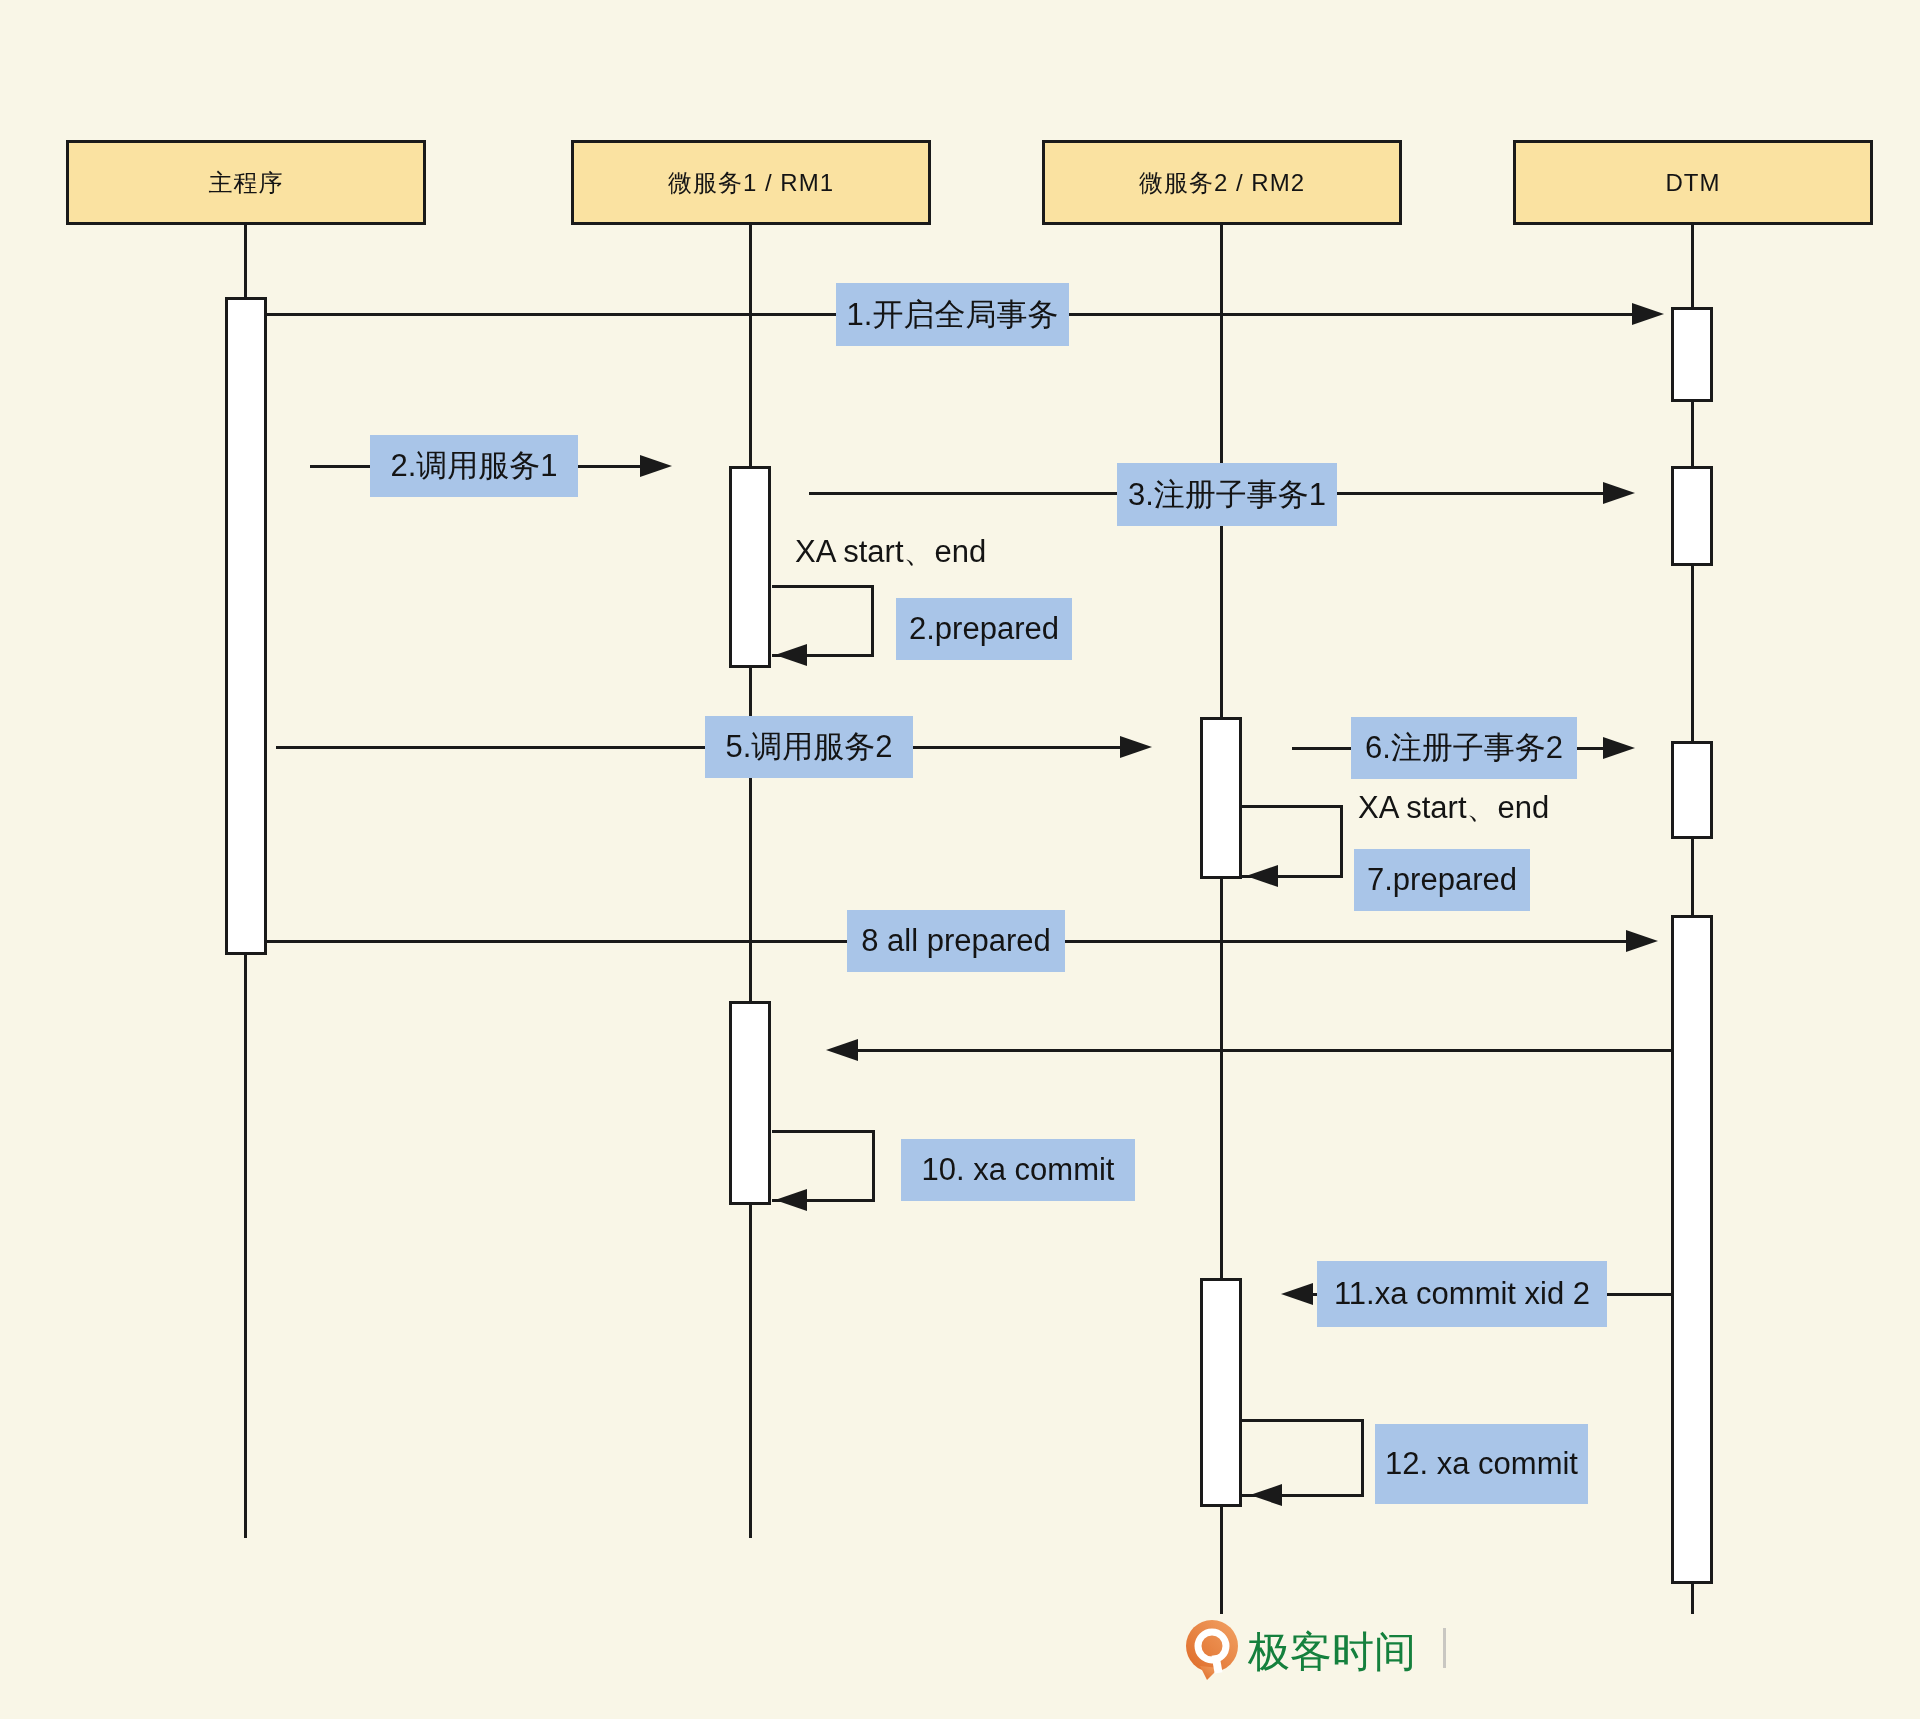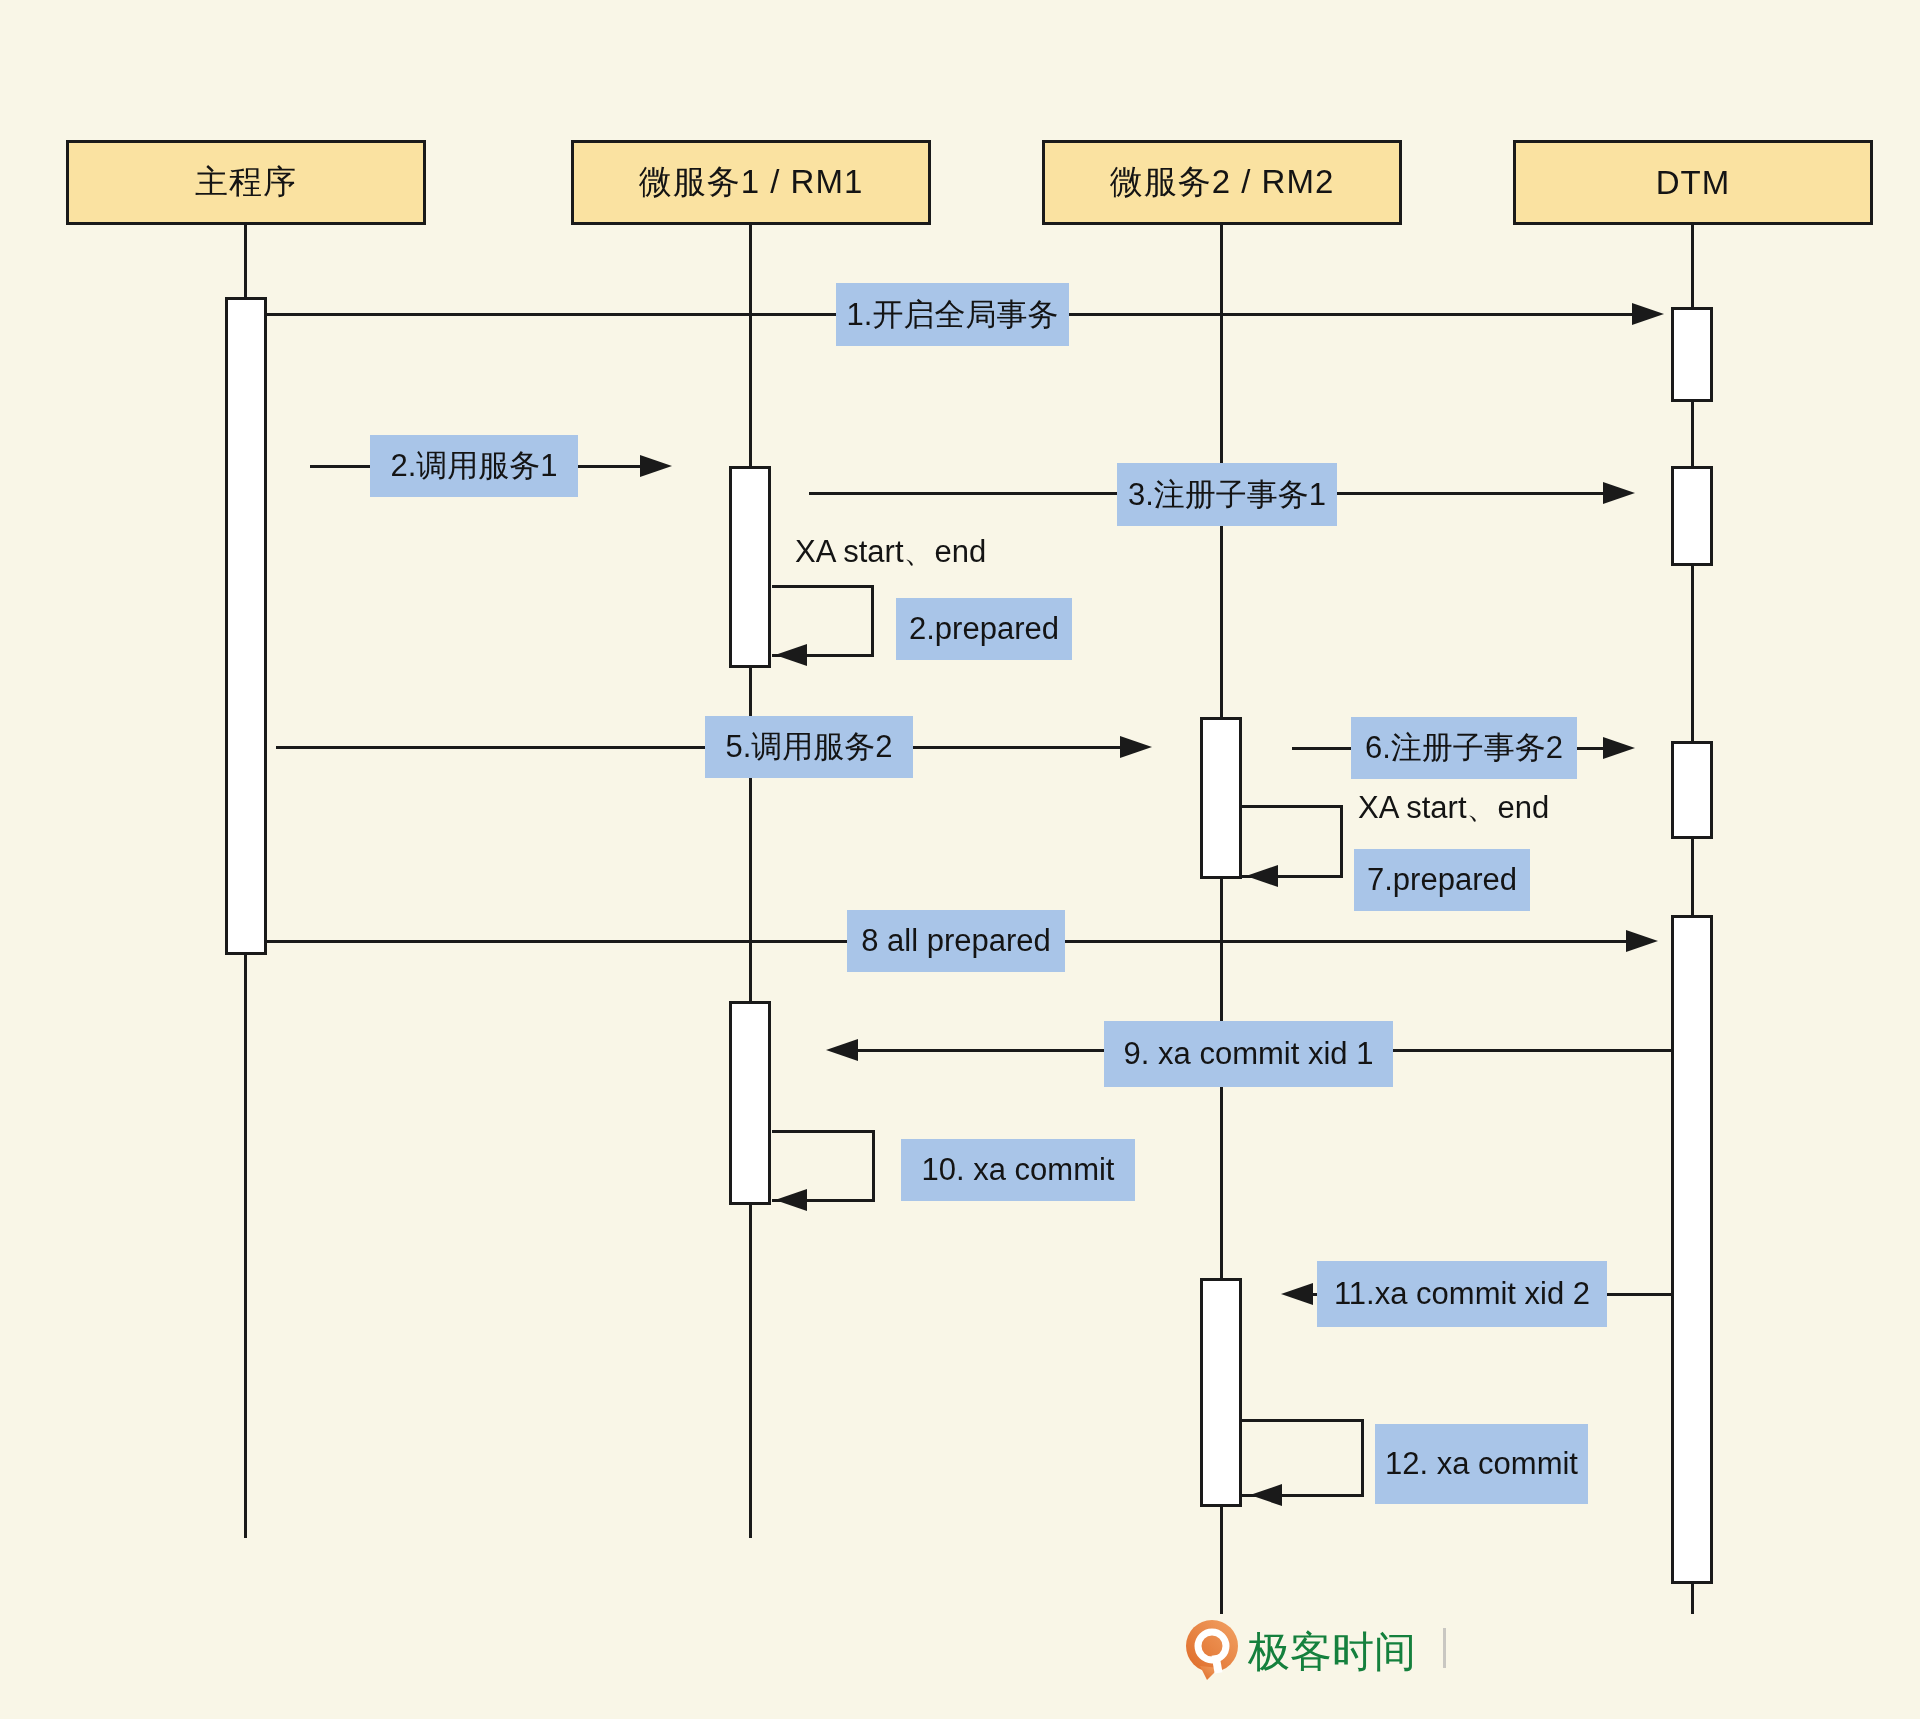--- a/index.html
+++ b/index.html
@@ -15,21 +15,21 @@
     background:var(--bg);
     font-family:"Liberation Sans","DejaVu Sans",sans-serif;
     position:relative;overflow:hidden;
     color:#141414;
   }
   .stage{position:absolute;inset:0;}
   .actor-box{
     position:absolute;width:360px;height:85px;box-sizing:border-box;
     background:var(--actor);border:3px solid var(--line);
     display:flex;align-items:center;justify-content:center;
-    font-size:33px;letter-spacing:1px;
+    font-size:24px;letter-spacing:1px;
   }
   .lifeline{position:absolute;width:3px;background:var(--line);}
   .bar{
     position:absolute;width:42px;box-sizing:border-box;
     background:var(--white);border:3px solid var(--line);
   }
   .mline{position:absolute;height:3px;background:var(--line);}
   .ah-r{position:absolute;width:0;height:0;
     border-top:11px solid transparent;border-bottom:11px solid transparent;
     border-left:32px solid var(--line);}
@@ -129,23 +129,20 @@
     </div>
 
   <div class="mline" style="left:267px;top:940px;width:1361px"></div>
   <div class="ah-r" style="left:1626px;top:930px"></div>
   <div class="mlabel" style="left:847px;top:910px;width:218px;height:62px">
       <span>8 all prepared</span>
     </div>
 
   <div class="mline" style="left:856px;top:1049px;width:815px"></div>
   <div class="ah-l" style="left:826px;top:1039px"></div>
-  <div class="mlabel" style="left:1104px;top:1021px;width:289px;height:66px">
-      <span>9. xa commit xid 1</span>
-    </div>
 
   <div class="loop" style="left:772px;top:1130px;width:103px;height:72px"></div>
   <div class="ah-l" style="left:775px;top:1189px"></div>
   <div class="mlabel" style="left:901px;top:1139px;width:234px;height:62px">
       <span>10. xa commit</span>
     </div>
 
   <div class="mline" style="left:1311px;top:1293px;width:360px"></div>
   <div class="ah-l" style="left:1281px;top:1283px"></div>
   <div class="mlabel" style="left:1317px;top:1261px;width:290px;height:66px">

